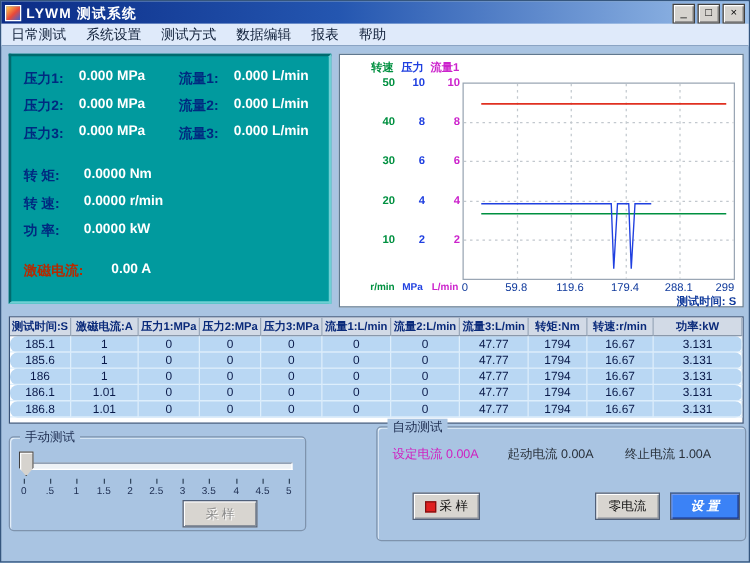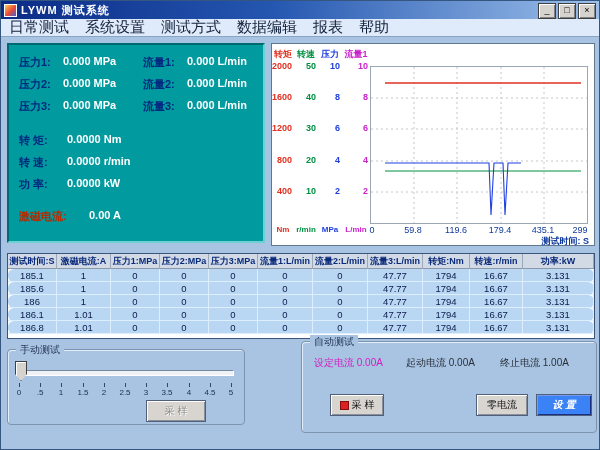--- a/index.html
+++ b/index.html
@@ -6,21 +6,21 @@
   body{width:600px;height:450px;font-family:"Liberation Sans","DejaVu Sans",sans-serif;background:#6a8ab0;}
   #window{position:absolute;left:0;top:0;width:600px;height:450px;background:#a9c4e2;overflow:hidden;border:1px solid #35567e;box-sizing:border-box;}
   
   .titlebar{position:absolute;left:0;top:0;width:100%;height:18px;background:linear-gradient(90deg,#0b2c86 0%,#2456b0 45%,#9cc0ea 100%);display:flex;align-items:center;}
   .title-icon{width:11px;height:11px;margin:0 4px 0 3px;background:linear-gradient(135deg,#ffd24a,#e8483a 55%,#3a66d8);border:1px solid #fff;flex:none;}
   .title-text{color:#fff;font-size:11px;font-weight:bold;letter-spacing:1px;white-space:nowrap;}
   .win-btns{position:absolute;right:3px;top:2px;display:flex;gap:2px;}
   .win-btn{width:16px;height:14px;background:#d6d3ce;border:1px solid #404040;box-shadow:inset 1px 1px 0 #fff,inset -1px -1px 0 #808080;font-size:9px;line-height:12px;text-align:center;color:#000;cursor:default;}
   
   .menubar{position:absolute;left:0;top:18px;width:100%;height:17px;background:#dfeafa;border-bottom:1px solid #8aa4c4;display:flex;align-items:center;}
-  .menu-item{font-size:15px;color:#10203a;padding:3px 8px;white-space:nowrap;}
+  .menu-item{font-size:11px;color:#10203a;padding:3px 8px;white-space:nowrap;}
   
   .readout{position:absolute;left:6px;top:42px;width:258px;height:200px;background:#019a9e;border-top:2px solid #016a6e;border-left:2px solid #016a6e;border-right:2px solid #6fd0d4;border-bottom:2px solid #6fd0d4;box-sizing:border-box;}
   .ro-label{position:absolute;font-size:11px;font-weight:bold;color:#002a80;white-space:nowrap;}
   .ro-value{position:absolute;font-size:11px;font-weight:bold;color:#ffffff;white-space:nowrap;}
   .ro-excite{color:#b52a00;}
   .timer{position:absolute;left:176px;top:158px;width:72px;height:23px;background:#000;color:#00e8ff;font-family:"DejaVu Sans Mono","Liberation Mono",monospace;font-size:13px;font-weight:bold;text-align:center;line-height:23px;}
   
   .chartpanel{position:absolute;left:270px;top:42px;width:324px;height:203px;background:#fff;border:1px solid #60788f;box-sizing:border-box;}
   .axcol{position:absolute;top:0;height:100%;}
   .ax-name{position:absolute;top:4px;left:0;width:100%;text-align:center;font-size:9px;font-weight:bold;white-space:nowrap;}
@@ -102,29 +102,20 @@
     <span class="ro-value" style="left:58px;top:110px">0.0000 r/min</span>
     <span class="ro-label" style="left:10px;top:132px">功 率:</span>
     <span class="ro-value" style="left:58px;top:132px">0.0000 kW</span>
 
     <span class="ro-label ro-excite" style="left:10px;top:164px">激磁电流:</span>
     <span class="ro-value" style="left:80px;top:164px">0.00 A</span>
   </div>
 
   <div class="chartpanel">
 
-    <div class="axcol" style="left:0;width:22px">
-      <span class="ax-name c0">转矩</span>
-      <span class="ax-tick c0" style="top:17px">2000</span>
-      <span class="ax-tick c0" style="top:48px">1600</span>
-      <span class="ax-tick c0" style="top:79px">1200</span>
-      <span class="ax-tick c0" style="top:111px">800</span>
-      <span class="ax-tick c0" style="top:142px">400</span>
-      <span class="ax-unit c0">Nm</span>
-    </div>
 
     <div class="axcol" style="left:22px;width:24px">
       <span class="ax-name c1">转速</span>
       <span class="ax-tick c1" style="top:17px">50</span>
       <span class="ax-tick c1" style="top:48px">40</span>
       <span class="ax-tick c1" style="top:79px">30</span>
       <span class="ax-tick c1" style="top:111px">20</span>
       <span class="ax-tick c1" style="top:142px">10</span>
       <span class="ax-unit c1">r/min</span>
     </div>
@@ -164,21 +155,21 @@
         <line x1="14" y1="16" x2="210" y2="16" stroke="#e03020" stroke-width="1.4"></line>
         <line x1="14" y1="104" x2="210" y2="104" stroke="#009040" stroke-width="1.2"></line>
         <polyline points="14,96 118,96 120,148 123,96 132,96 134,148 137,96 150,96" fill="none" stroke="#2040e0" stroke-width="1.1"></polyline>
       </svg>
     </div>
 
     <span class="xtick" style="left:100px">0</span>
     <span class="xtick" style="left:141px">59.8</span>
     <span class="xtick" style="left:184px">119.6</span>
     <span class="xtick" style="left:228px">179.4</span>
-    <span class="xtick" style="left:271px">435.1</span>
+    <span class="xtick" style="left:271px">288.1</span>
     <span class="xtick" style="left:308px">299</span>
     <span class="xlabel">测试时间: S</span>
   </div>
 
   <div class="datatable">
     <div class="thead">
       <span class="th">测试时间:S</span>
       <span class="th">激磁电流:A</span>
       <span class="th">压力1:MPa</span>
       <span class="th">压力2:MPa</span>

